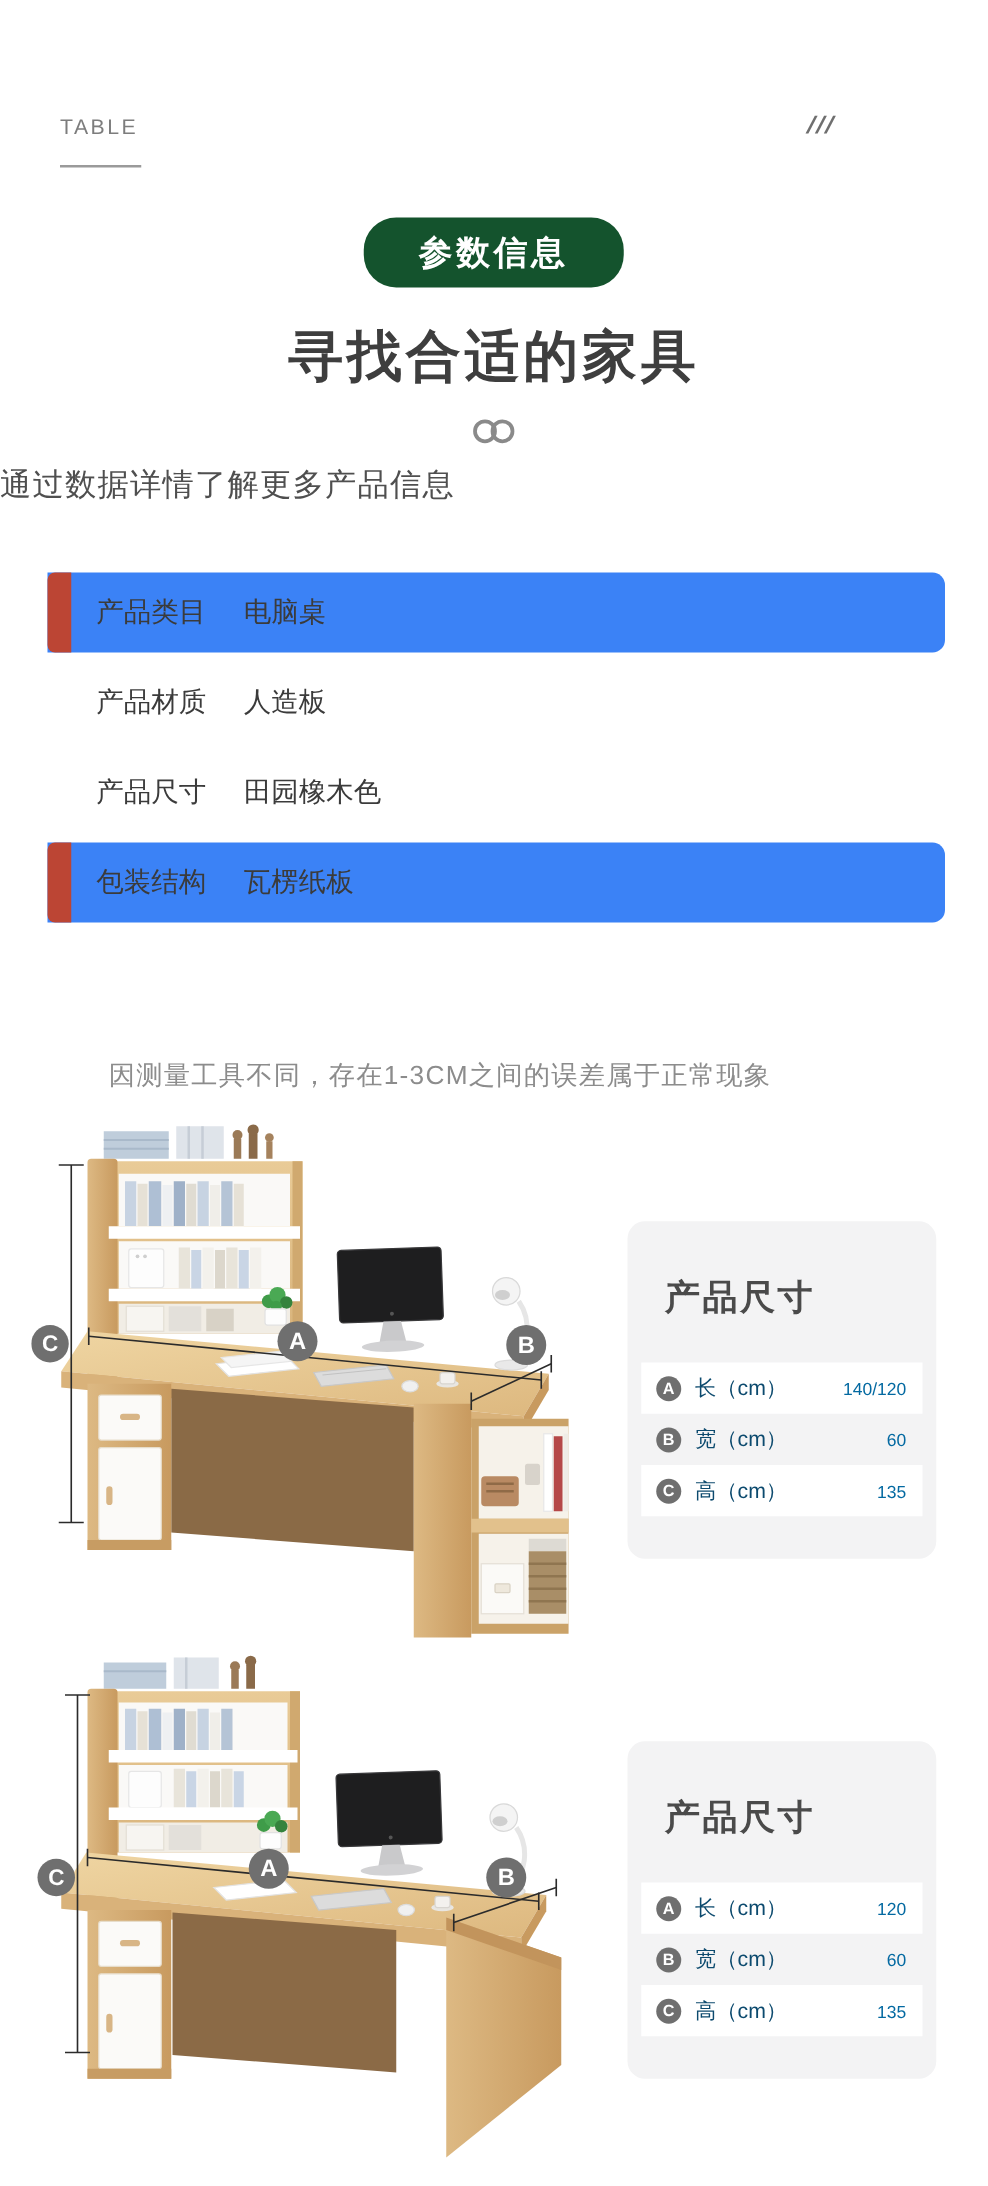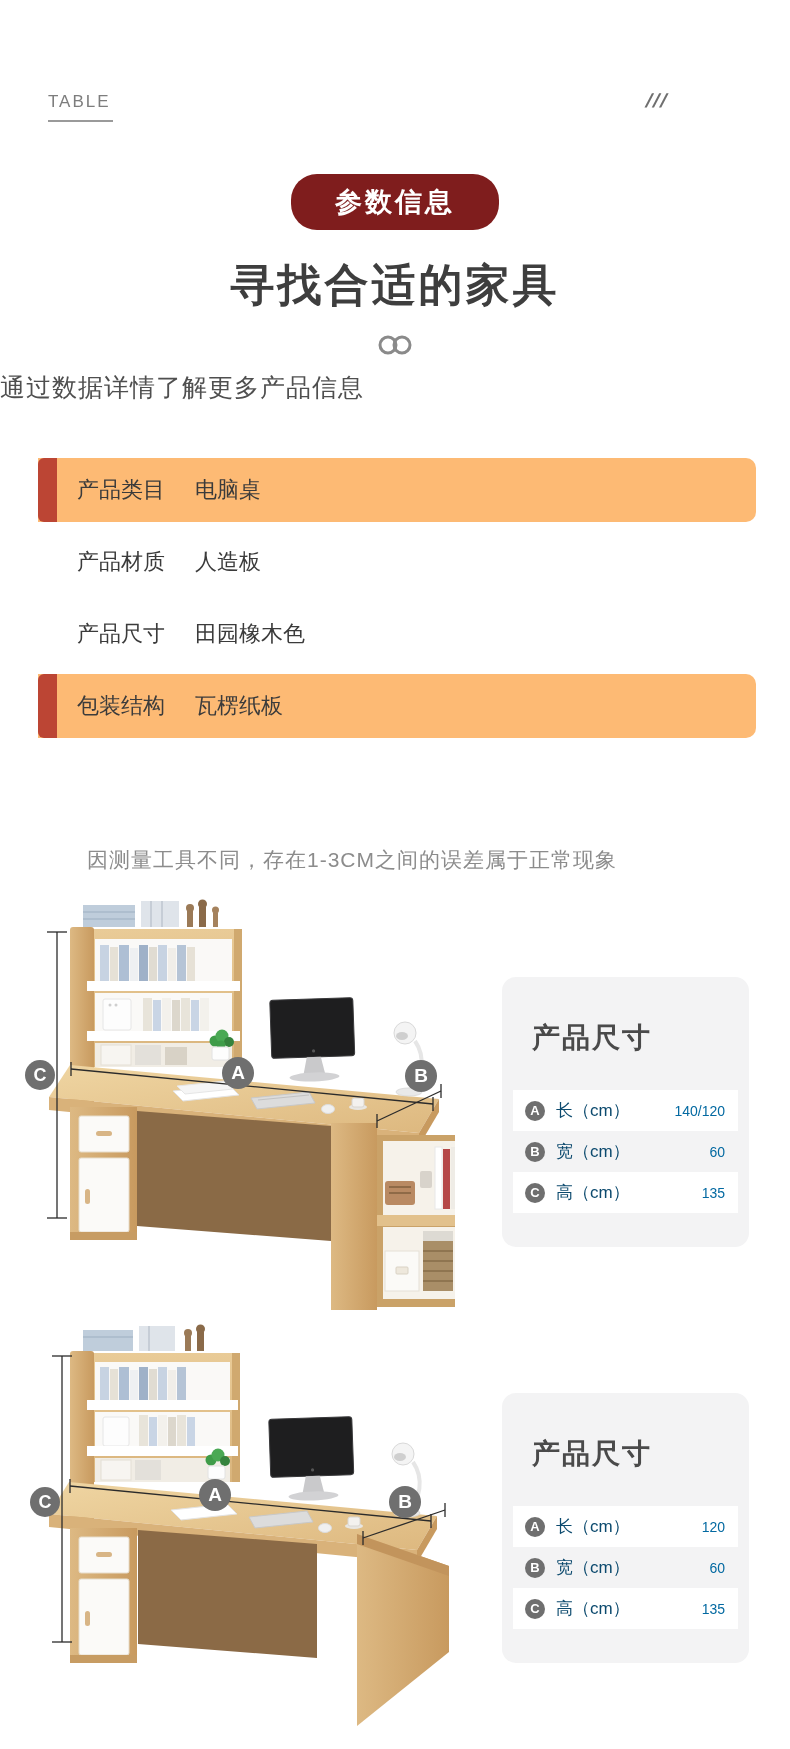--- a/index.html
+++ b/index.html
@@ -4,37 +4,37 @@
 <style>
   html,body{margin:0;padding:0;background:#fff;}
   .canvas{
     position:relative;width:790px;height:1749px;margin:0 auto;
     background:#ffffff;overflow:hidden;
     font-family:"Liberation Sans","DejaVu Sans",sans-serif;
     color:#3b3b3b;
   }
   
   .brand{position:absolute;left:48px;top:92px;font-size:17px;letter-spacing:2px;
-    color:#7d7d7d;border-bottom:2px solid #9a9a9a;padding:0 2px 8px 0;}
+    color:#7d7d7d;border-bottom:2px solid #9a9a9a;padding:0 2px 20px 0;}
   .slashes{position:absolute;right:122px;top:90px;font-size:19px;font-style:italic;
     color:#6f6f6f;letter-spacing:2px;font-weight:bold;transform:skewX(-8deg);}
   
   .badge{position:absolute;left:50%;top:174px;transform:translateX(-50%);
-    background:#7f1d1d;color:#fff;font-size:27px;font-weight:bold;letter-spacing:3px;
+    background:#14532d;color:#fff;font-size:27px;font-weight:bold;letter-spacing:3px;
     padding:10px 44px;border-radius:26px;}
   .title{position:absolute;left:0;right:0;top:256px;text-align:center;
     font-size:44px;font-weight:bold;color:#3e3e3e;letter-spacing:3px;}
   .link-icon{position:absolute;left:50%;top:334px;transform:translateX(-50%);}
   .subtitle{position:absolute;left:0;right:0;top:371px;
     font-size:25px;color:#4f4f4f;letter-spacing:1px;}
   
   .spec-table{position:absolute;left:38px;top:458px;width:718px;}
   .spec-row{position:relative;height:64px;margin-bottom:8px;display:flex;
     align-items:center;padding-left:39px;box-sizing:border-box;border-radius:0 10px 10px 0;}
-  .spec-row.hl{background:#fdba74;}
+  .spec-row.hl{background:#3b82f6;}
   .accent-bar{position:absolute;left:0;top:0;width:19px;height:100%;
     background:#bc4534;border-radius:6px 0 0 6px;}
   .spec-label{width:118px;font-size:22px;color:#3b3b3b;font-weight:500;}
   .spec-value{flex:1;font-size:22px;color:#3b3b3b;}
   .note{position:absolute;left:87px;top:846px;font-size:21px;color:#8c8c8c;letter-spacing:1px;}
   
   .dim-panel{position:absolute;left:502px;width:247px;height:270px;
     background:#f3f3f4;border-radius:14px;box-sizing:border-box;}
   .dim-panel.p1{top:977px;}
   .dim-panel.p2{top:1393px;}

